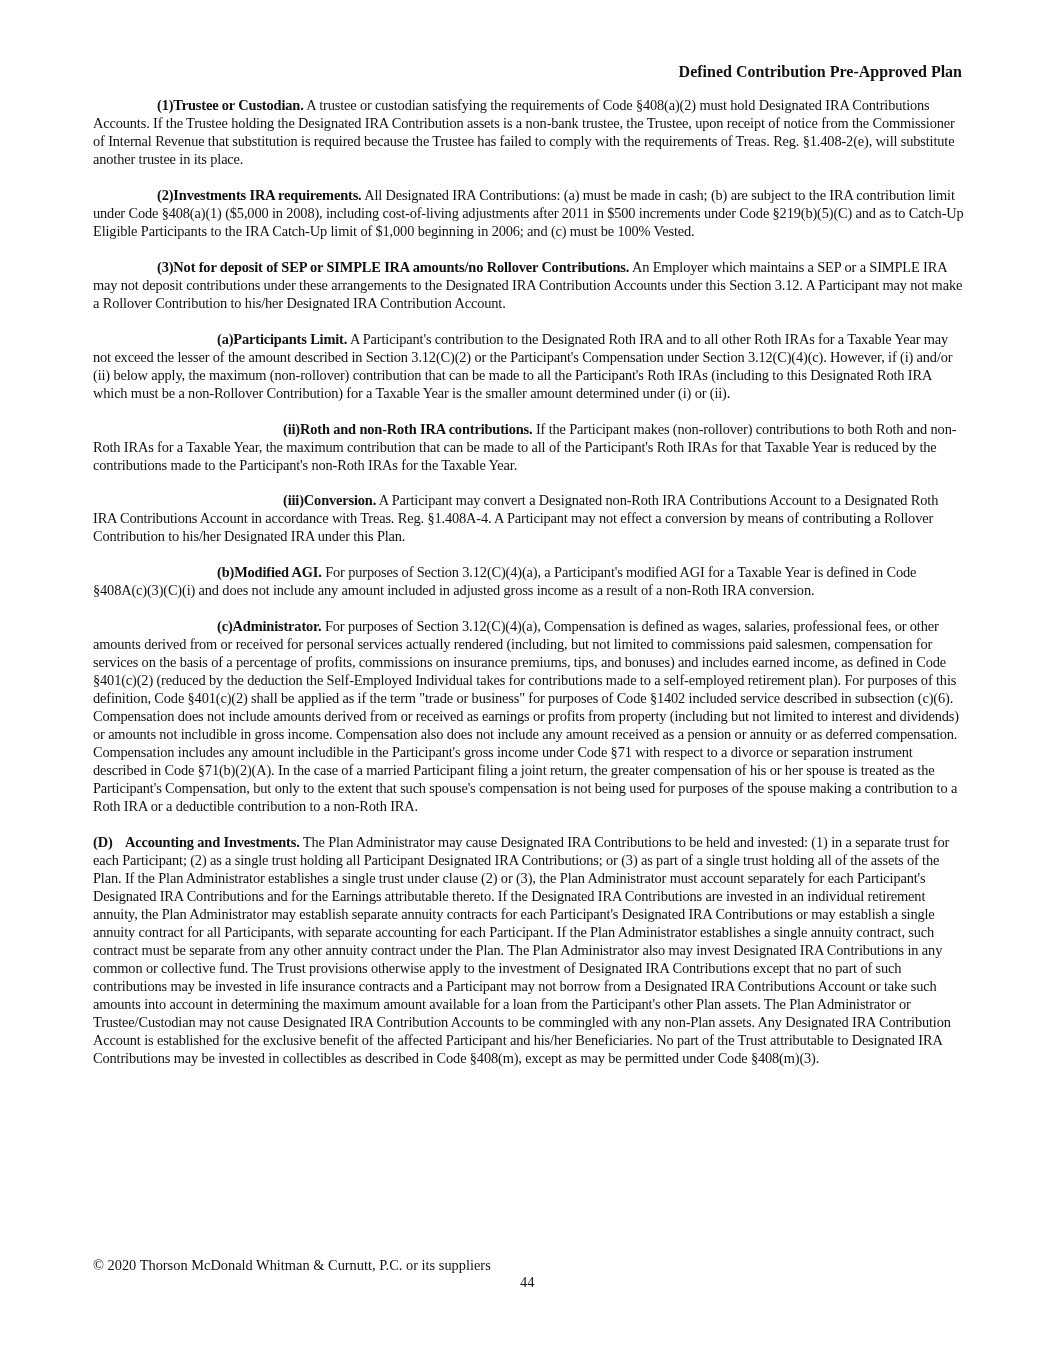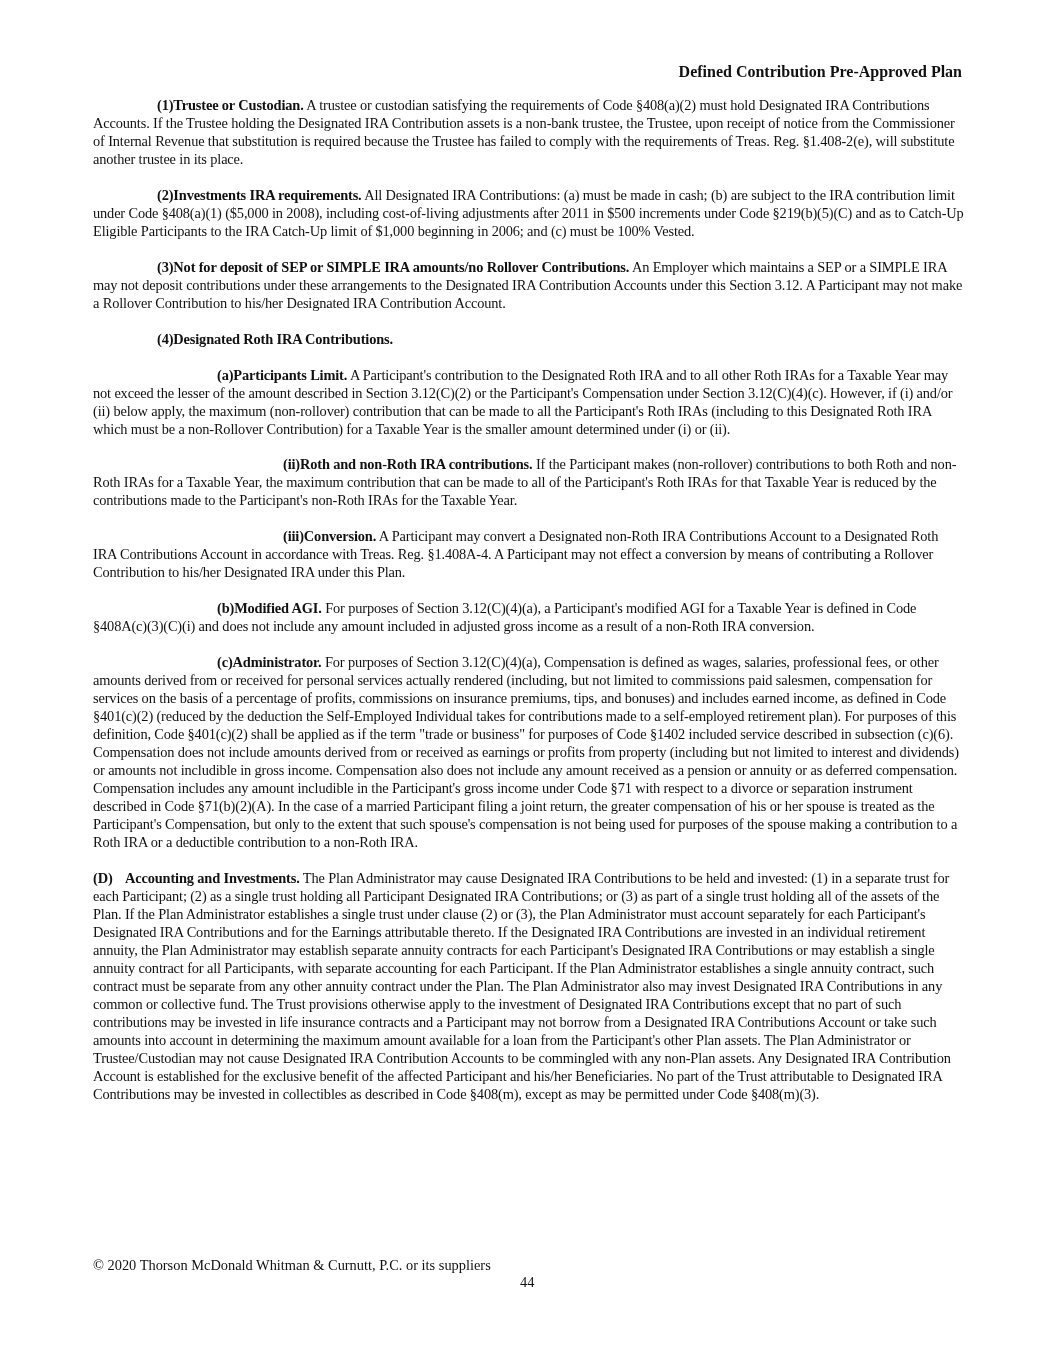--- a/index.html
+++ b/index.html
@@ -50,23 +50,20 @@
   <p class="para ind1">
     <b><span class="lbl w1">(2)</span><span>Investments IRA requirements.</span></b>
     <span>All Designated IRA Contributions: (a) must be made in cash; (b) are subject to the IRA contribution limit under Code §408(a)(1) ($5,000 in 2008), including cost-of-living adjustments after 2011 in $500 increments under Code §219(b)(5)(C) and as to Catch-Up Eligible Participants to the IRA Catch-Up limit of $1,000 beginning in 2006; and (c) must be 100% Vested.</span>
   </p>
 
   <p class="para ind1">
     <b><span class="lbl w1">(3)</span><span>Not for deposit of SEP or SIMPLE IRA amounts/no Rollover Contributions.</span></b>
     <span>An Employer which maintains a SEP or a SIMPLE IRA may not deposit contributions under these arrangements to the Designated IRA Contribution Accounts under this Section 3.12. A Participant may not make a Rollover Contribution to his/her Designated IRA Contribution Account.</span>
   </p>
 
-  <p class="para ind1">
-    <b><span class="lbl w1">(4)</span><span>Designated Roth IRA Contributions.</span></b>
-  </p>
 
   <p class="para ind2">
     <b><span class="lbl w2">(a)</span><span>Participants Limit.</span></b>
     <span>A Participant's contribution to the Designated Roth IRA and to all other Roth IRAs for a Taxable Year may not exceed the lesser of the amount described in Section 3.12(C)(2) or the Participant's Compensation under Section 3.12(C)(4)(c). However, if (i) and/or (ii) below apply, the maximum (non-rollover) contribution that can be made to all the Participant's Roth IRAs (including to this Designated Roth IRA which must be a non-Rollover Contribution) for a Taxable Year is the smaller amount determined under (i) or (ii).</span>
   </p>
 
 
   <p class="para ind3">
     <b><span class="lbl wii">(ii)</span><span>Roth and non-Roth IRA contributions.</span></b>
     <span>If the Participant makes (non-rollover) contributions to both Roth and non-Roth IRAs for a Taxable Year, the maximum contribution that can be made to all of the Participant's Roth IRAs for that Taxable Year is reduced by the contributions made to the Participant's non-Roth IRAs for the Taxable Year.</span>

